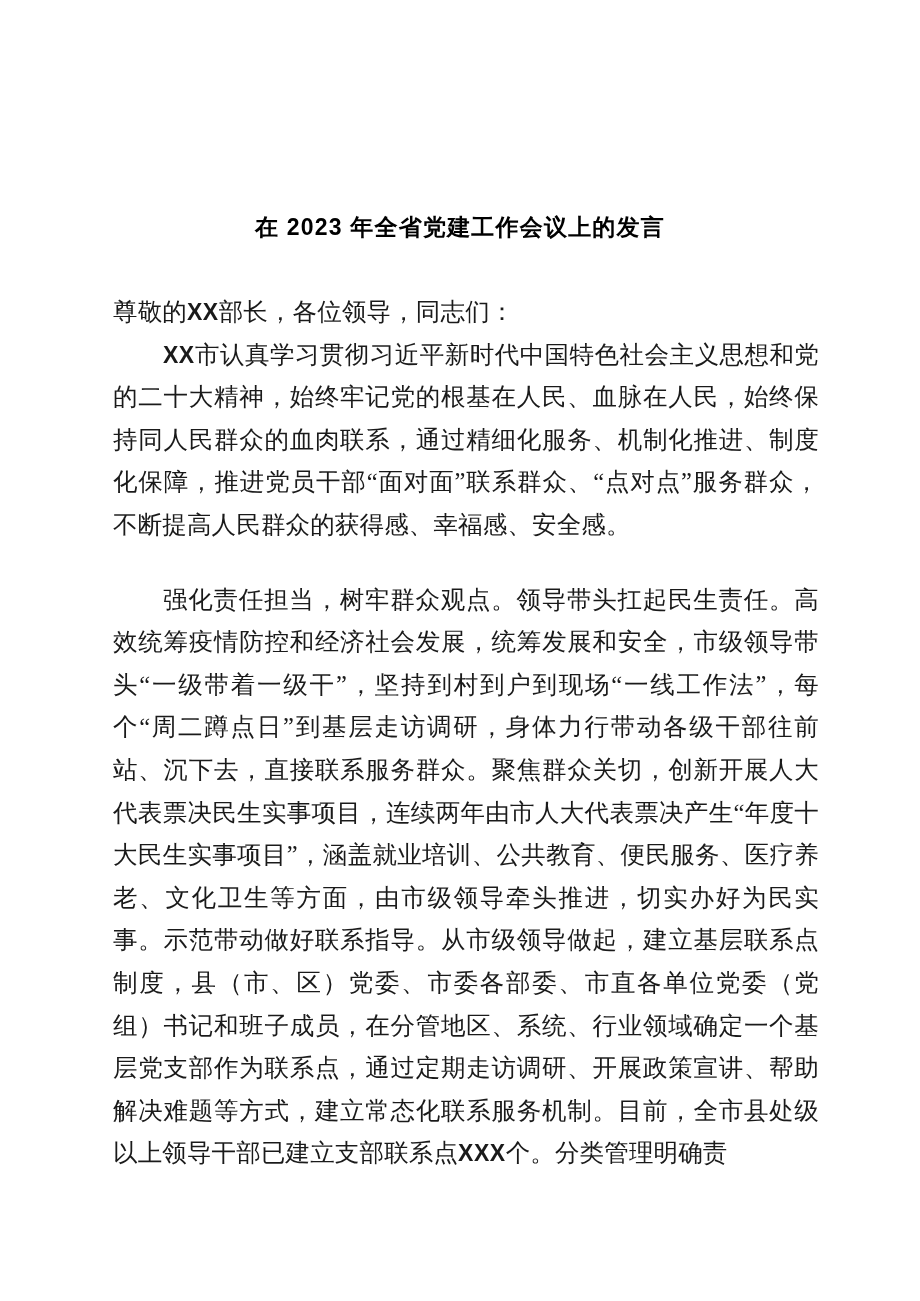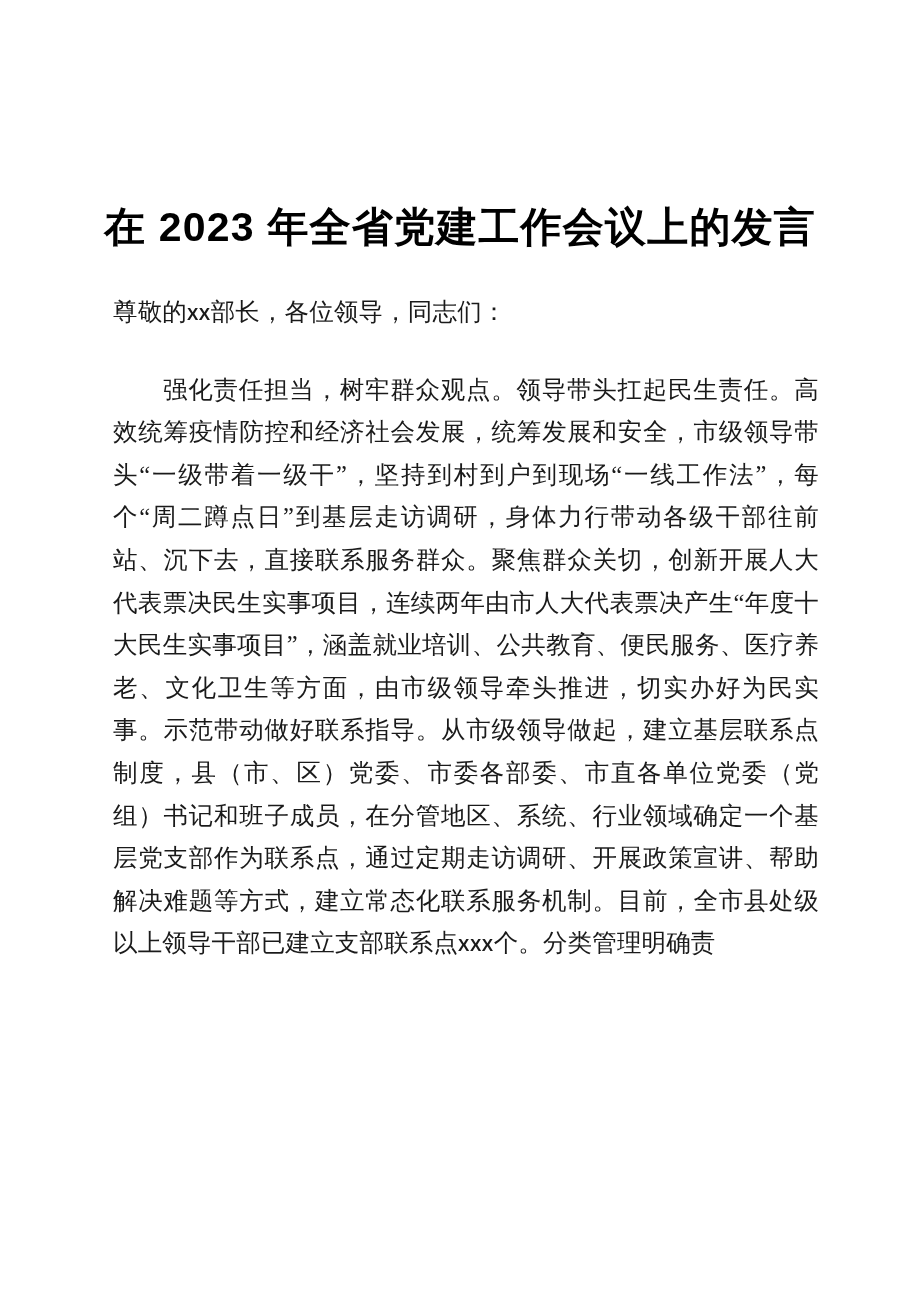--- a/index.html
+++ b/index.html
@@ -18,21 +18,21 @@
   }
 
   
   .doc-title {
     position: absolute;
     left: 0;
     top: 204px;
     width: 920px;
     text-align: center;
     font-family: "Liberation Sans", "DejaVu Sans", sans-serif;
-    font-size: 41px;
+    font-size: 23px;
     font-weight: 700;
     letter-spacing: 1.2px;
     color: #000000;
     line-height: 46px;
     white-space: nowrap;
   }
 
   
   .body-block {
     position: absolute;
@@ -55,39 +55,40 @@
   }
 
   .para.indent {
     text-indent: 50px;
   }
 
   
   .lat {
     font-family: "Liberation Sans", "DejaVu Sans", sans-serif;
     font-weight: 700;
-    font-size: 17px;
+    font-size: 23px;
     letter-spacing: 0.5px;
   }
 
   
   .para.tail {
     text-align: justify;
     margin-top: 32px;
   }
 </style>
 </head>
 <body>
 
 <div class="page">
 
   <div class="doc-title">在 2023 年全省党建工作会议上的发言</div>
 
   <div class="body-block">
 
     <p class="para">尊敬的<span class="lat">XX</span>部长，各位领导，同志们：</p>
 
+    <p class="para indent"><span class="lat">XX</span>市认真学习贯彻习近平新时代中国特色社会主义思想和党的二十大精神，始终牢记党的根基在人民、血脉在人民，始终保持同人民群众的血肉联系，通过精细化服务、机制化推进、制度化保障，推进党员干部“面对面”联系群众、“点对点”服务群众，不断提高人民群众的获得感、幸福感、安全感。</p>
 
     <p class="para indent tail">强化责任担当，树牢群众观点。领导带头扛起民生责任。高效统筹疫情防控和经济社会发展，统筹发展和安全，市级领导带头“一级带着一级干”，坚持到村到户到现场“一线工作法”，每个“周二蹲点日”到基层走访调研，身体力行带动各级干部往前站、沉下去，直接联系服务群众。聚焦群众关切，创新开展人大代表票决民生实事项目，连续两年由市人大代表票决产生“年度十大民生实事项目”，涵盖就业培训、公共教育、便民服务、医疗养老、文化卫生等方面，由市级领导牵头推进，切实办好为民实事。示范带动做好联系指导。从市级领导做起，建立基层联系点制度，县（市、区）党委、市委各部委、市直各单位党委（党组）书记和班子成员，在分管地区、系统、行业领域确定一个基层党支部作为联系点，通过定期走访调研、开展政策宣讲、帮助解决难题等方式，建立常态化联系服务机制。目前，全市县处级以上领导干部已建立支部联系点<span class="lat">XXX</span>个。分类管理明确责</p>
 
   </div>
 
 </div>
 
 </body></html>

